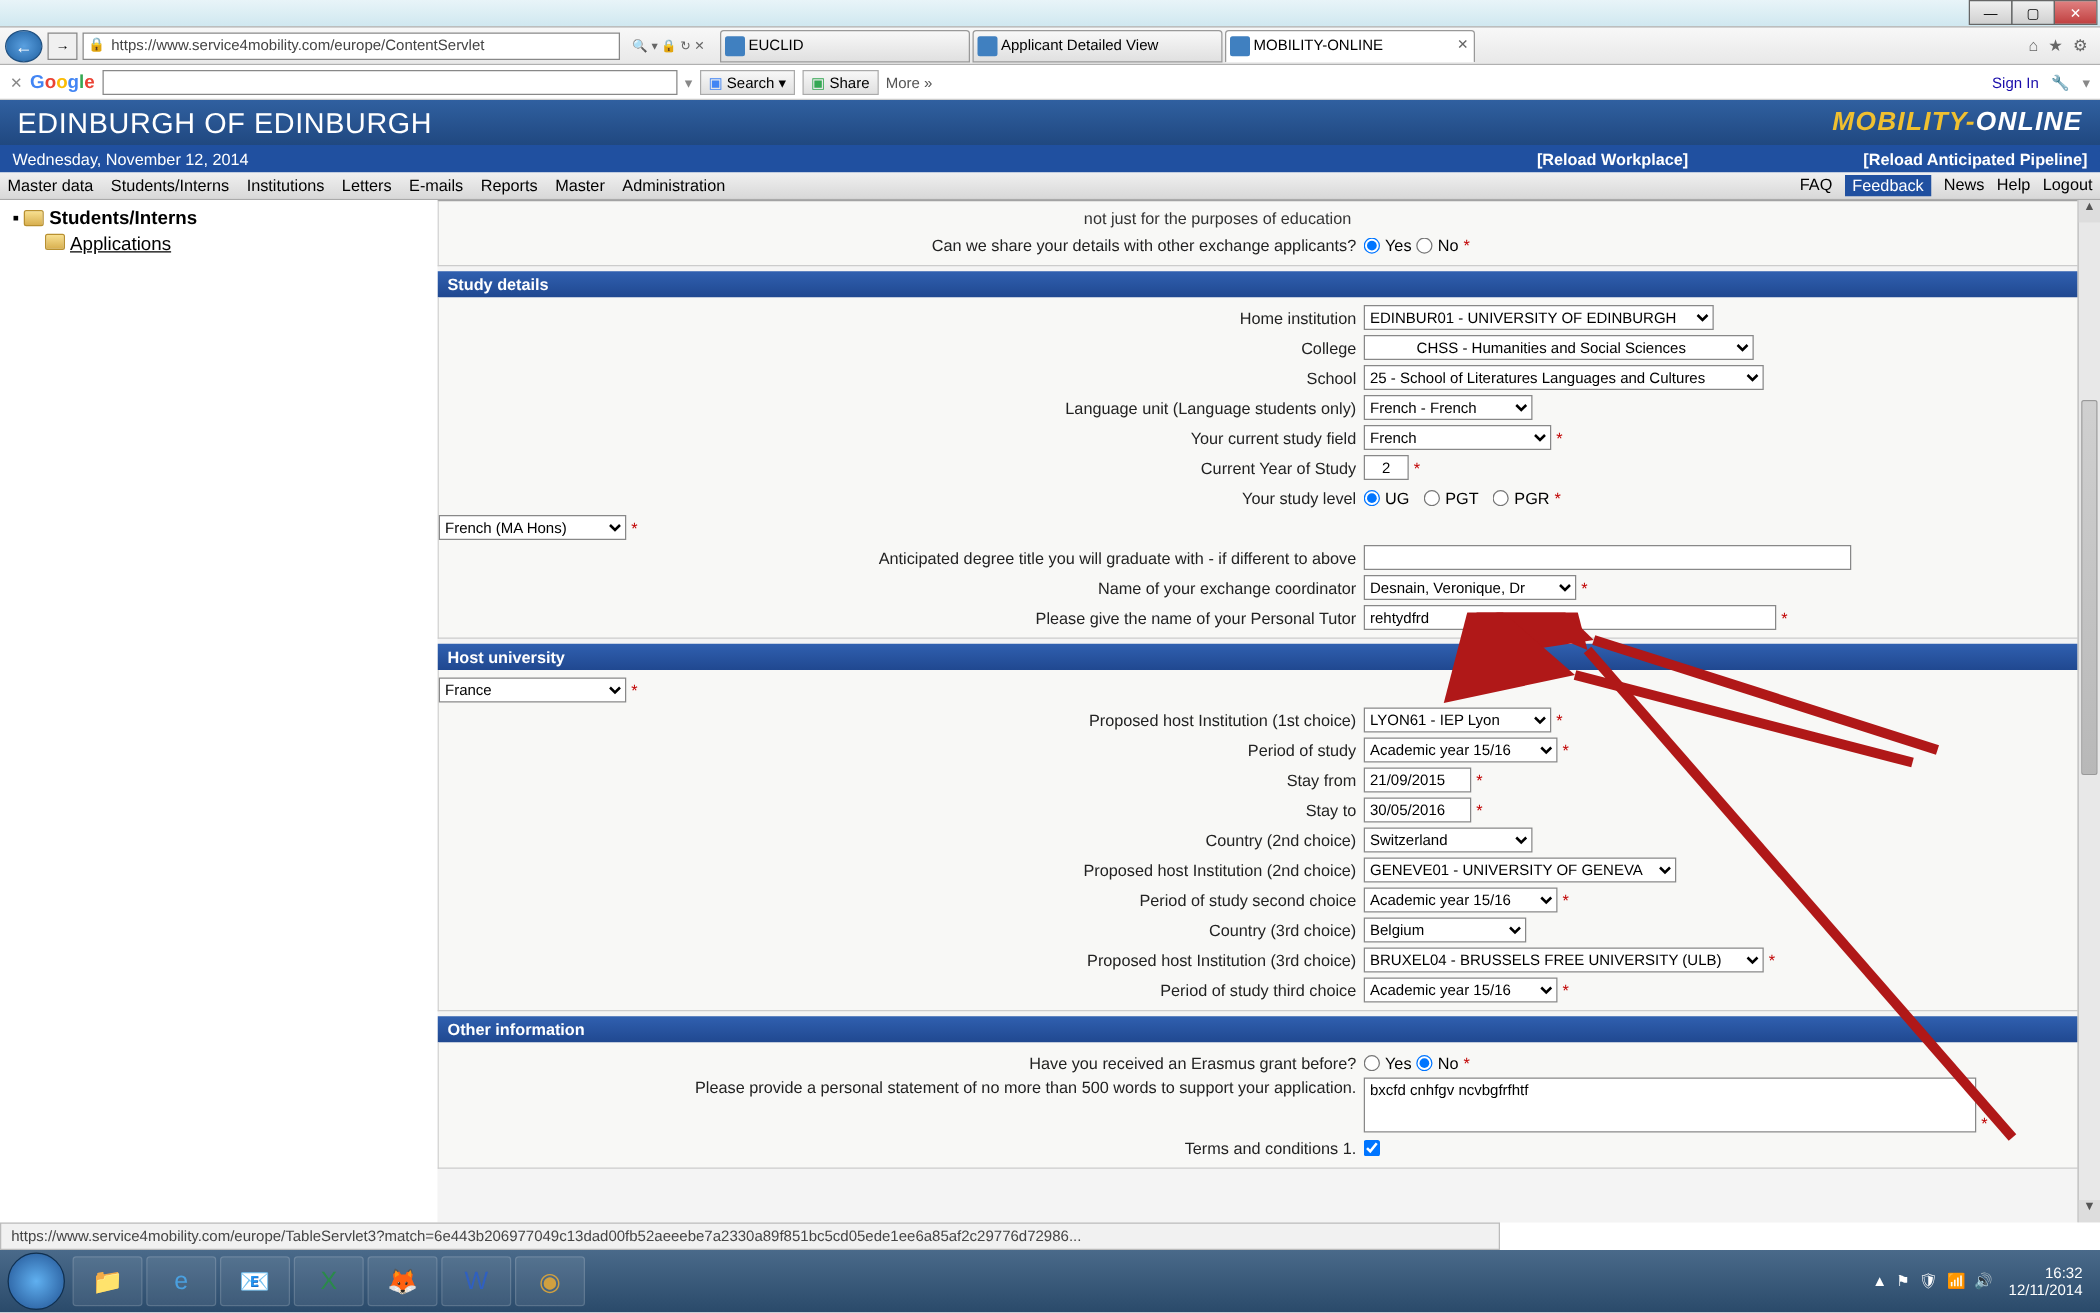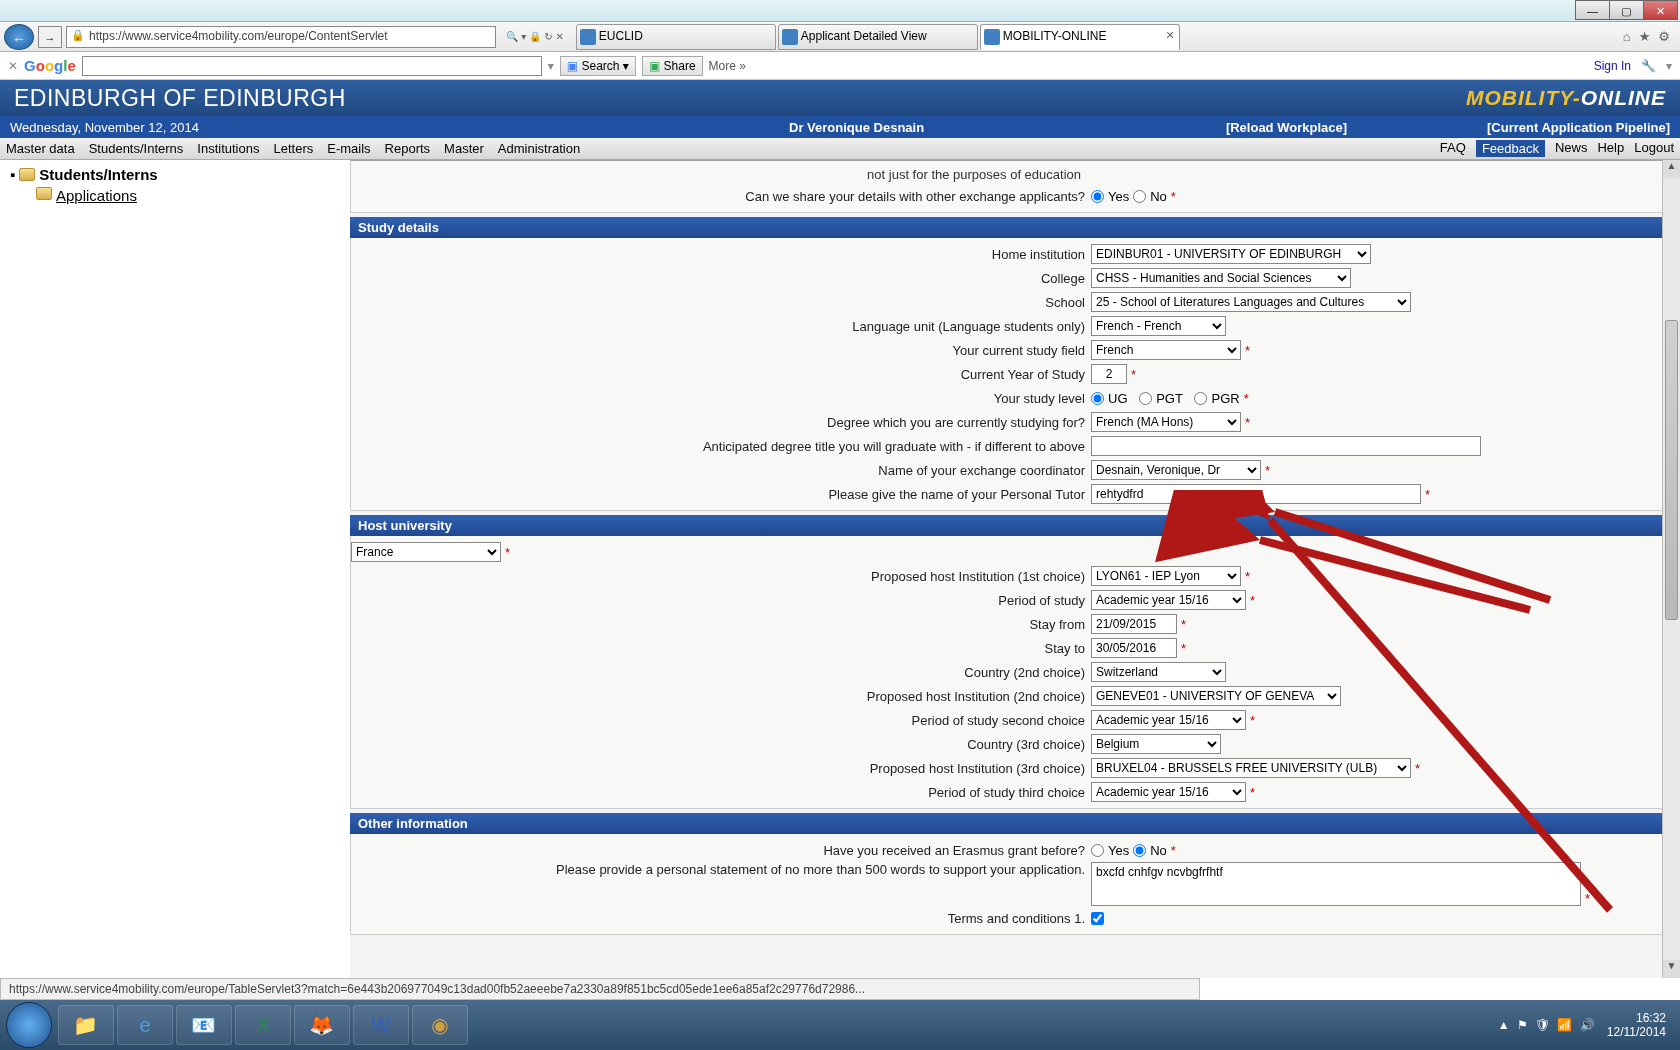--- a/index.html
+++ b/index.html
@@ -129,23 +129,22 @@
   </div>
 </div>
 
 <div class="app-header">
   <div class="app-title">EDINBURGH OF EDINBURGH</div>
   <div class="mo-logo"><span class="m">MOBILITY-</span><span class="o">ONLINE</span></div>
 </div>
 
 <div class="blue-info">
   <div class="bi-left">Wednesday, November 12, 2014</div>
-  <div class="bi-mid">Dr Veronique Desnain</div>
   <div class="bi-r1">[Reload Workplace]</div>
-  <div class="bi-r2">[Current Application Pipeline]</div>
+  <div class="bi-r2">[Reload Anticipated Pipeline]</div>
 </div>
 
 <div class="menu-bar">
   <span>Master data</span>
   <span>Students/Interns</span>
   <span>Institutions</span>
   <span>Letters</span>
   <span>E-mails</span>
   <span>Reports</span>
   <span>Master</span>
@@ -193,21 +192,21 @@
       <div class="section-body">
         <div class="q-row">
             <div class="q-label">Home institution</div>
             <div class="q-ctrl">
               <select style="width:280px;"><option>EDINBUR01 - UNIVERSITY OF EDINBURGH</option></select>
             </div>
           </div>
         <div class="q-row">
             <div class="q-label">College</div>
             <div class="q-ctrl">
-              <select style="width:260px;"><option>CHSS - Humanities and Social Sciences</option></select>
+              <select style="width:312px;text-align:center;"><option>CHSS - Humanities and Social Sciences</option></select>
             </div>
           </div>
         <div class="q-row">
             <div class="q-label">School</div>
             <div class="q-ctrl">
               <select style="width:320px;"><option>25 - School of Literatures Languages and Cultures</option></select>
             </div>
           </div>
         <div class="q-row">
             <div class="q-label">Language unit (Language students only)</div>
@@ -232,21 +231,20 @@
         <div class="q-row">
             <div class="q-label">Your study level</div>
             <div class="q-ctrl">
           <input type="radio" checked="" style=""><span>UG</span>&nbsp;
           <input type="radio" style=""><span>PGT</span>&nbsp;
           <input type="radio" style=""><span>PGR</span>
           <span class="req">*</span>
         </div>
           </div>
         <div class="q-row">
-            <div class="q-label">Degree which you are currently studying for?</div>
             <div class="q-ctrl">
               <select style="width:150px;"><option>French (MA Hons)</option></select> 
               <span class="req">*</span>
             </div>
           </div>
         <div class="q-row">
             <div class="q-label">Anticipated degree title you will graduate with - if different to above</div>
             <div class="q-ctrl">
               <input type="text" style="width: 390px;" value="">
             </div>

